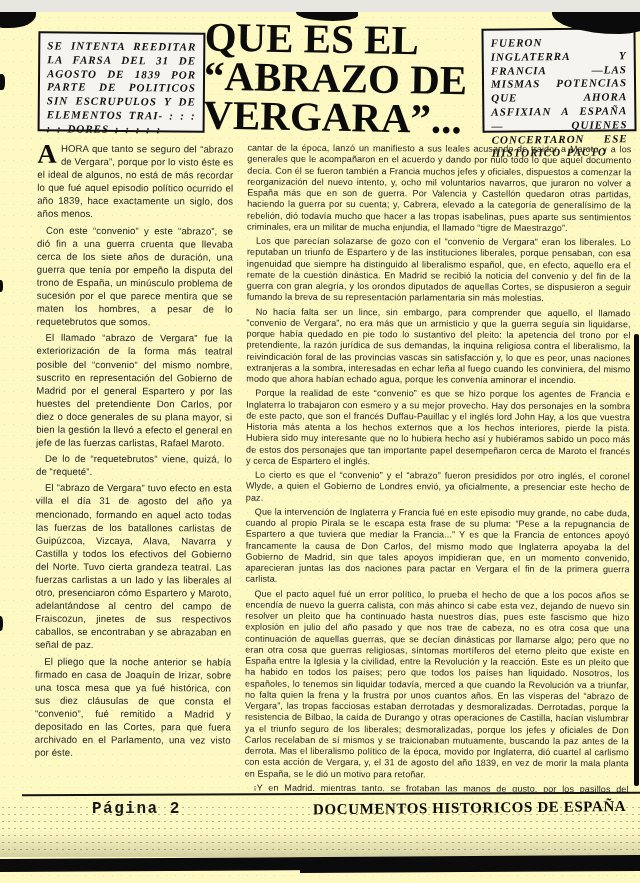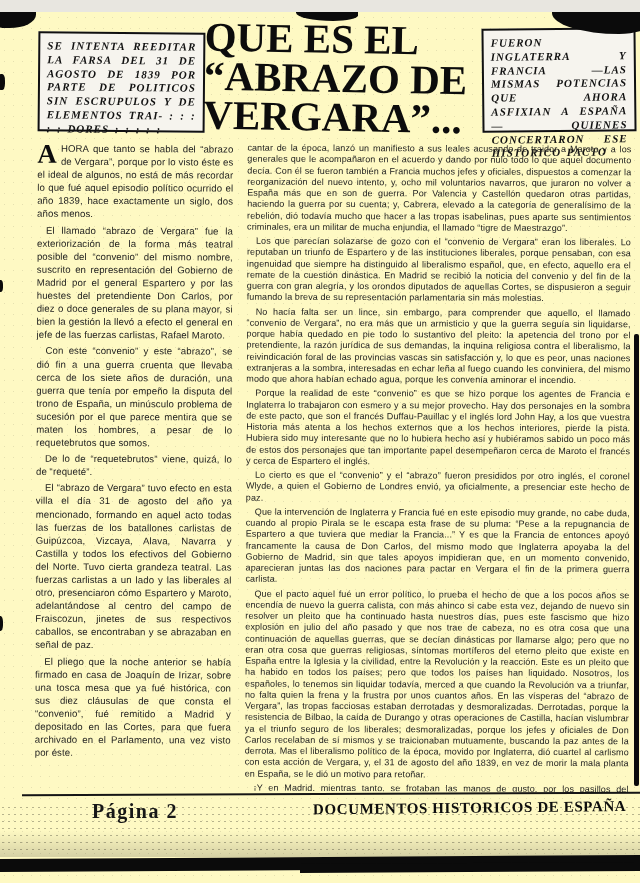--- a/index.html
+++ b/index.html
@@ -65,21 +65,21 @@
     font-size:27px;line-height:23px;padding:1px 4px 0 0;color:#0d0d0d;
   }
   
   .footer-rule{
     position:absolute;left:22px;right:0;top:781px;height:2px;background:#151515;
     transform:rotate(-0.25deg);
   }
   .footer{position:absolute;left:0;right:0;top:786px;height:22px;}
   .page-num{
     position:absolute;left:92px;top:2px;
-    font-family:Liberation Serif, serif;font-weight:bold;font-size:20px;
+    font-family:Liberation Mono, monospace;font-weight:bold;font-size:16px;
     letter-spacing:1.5px;color:#171717;
   }
   .pub{
     position:absolute;right:14px;top:0;
     font-family:"Liberation Serif",serif;font-weight:bold;font-size:15px;
     letter-spacing:0.6px;color:#0e0e0e;transform:rotate(-0.6deg);transform-origin:right center;
   }
 </style>
 </head>
 <body>
@@ -93,23 +93,23 @@
     <h1 class="headline">
       <span class="hl">QUE ES EL</span>
       <span class="hl">“ABRAZO DE</span>
       <span class="hl">VERGARA”...</span>
     </h1>
     <div class="kicker kicker-right">FUERON INGLATERRA Y FRANCIA —LAS MISMAS POTENCIAS QUE AHORA ASFIXIAN A ESPAÑA— QUIENES CONCERTARON ESE HISTORICO PACTO</div>
   </header>
 
   <main class="body">
     <section class="col col-left">
-      <p class="first"><span class="dropcap">A</span><span>HORA que tanto se habla del “abrazo de Vergara”, porque por lo visto éste es el ideal de algunos, no está de más recordar lo que fué aquel episodio político ocurrido el año 1839, hace exactamente un siglo, dos años menos.</span></p>
+      <p class="first"><span class="dropcap">A</span><span>HORA que tanto se seguro del “abrazo de Vergara”, porque por lo visto éste es el ideal de algunos, no está de más recordar lo que fué aquel episodio político ocurrido el año 1839, hace exactamente un siglo, dos años menos.</span></p>
+      <p>Con este “convenio” y este “abrazo”, se dió fin a una guerra cruenta que llevaba cerca de los siete años de duración, una guerra que tenía por empeño la disputa del trono de España, un minúsculo problema de sucesión por el que parece mentira que se maten los hombres, a pesar de lo requetebrutos que somos.</p>
       <p>El llamado “abrazo de Vergara” fue la exteriorización de la forma más teatral posible del “convenio” del mismo nombre, suscrito en representación del Gobierno de Madrid por el general Espartero y por las huestes del pretendiente Don Carlos, por diez o doce generales de su plana mayor, si bien la gestión la llevó a efecto el general en jefe de las fuerzas carlistas, Rafael Maroto.</p>
-      <p>Con este “convenio” y este “abrazo”, se dió fin a una guerra cruenta que llevaba cerca de los siete años de duración, una guerra que tenía por empeño la disputa del trono de España, un minúsculo problema de sucesión por el que parece mentira que se maten los hombres, a pesar de lo requetebrutos que somos.</p>
       <p>De lo de “requetebrutos” viene, quizá, lo de “requeté”.</p>
       <p>El “abrazo de Vergara” tuvo efecto en esta villa el día 31 de agosto del año ya mencionado, formando en aquel acto todas las fuerzas de los batallones carlistas de Guipúzcoa, Vizcaya, Alava, Navarra y Castilla y todos los efectivos del Gobierno del Norte. Tuvo cierta grandeza teatral. Las fuerzas carlistas a un lado y las liberales al otro, presenciaron cómo Espartero y Maroto, adelantándose al centro del campo de Fraiscozun, jinetes de sus respectivos caballos, se encontraban y se abrazaban en señal de paz.</p>
       <p>El pliego que la noche anterior se había firmado en casa de Joaquín de Irizar, sobre una tosca mesa que ya fué histórica, con sus diez cláusulas de que consta el “convenio”, fué remitido a Madrid y depositado en las Cortes, para que fuera archivado en el Parlamento, una vez visto por éste.</p>
 
     </section>
     <section class="col col-right">
       <p class="first">cantar de la época, lanzó un manifiesto a sus leales acusando de traidor a Maroto y a los generales que le acompañaron en el acuerdo y dando por nulo todo lo que aquel documento decía. Con él se fueron también a Francia muchos jefes y oficiales, dispuestos a comenzar la reorganización del nuevo intento, y, ocho mil voluntarios navarros, que juraron no volver a España más que en son de guerra. Por Valencia y Castellón quedaron otras partidas, haciendo la guerra por su cuenta; y, Cabrera, elevado a la categoría de generalísimo de la rebelión, dió todavía mucho que hacer a las tropas isabelinas, pues aparte sus sentimientos criminales, era un militar de mucha enjundia, el llamado “tigre de Maestrazgo”.</p>
       <p>Los que parecían solazarse de gozo con el “convenio de Vergara” eran los liberales. Lo reputaban un triunfo de Espartero y de las instituciones liberales, porque pensaban, con esa ingenuidad que siempre ha distinguido al liberalismo español, que, en efecto, aquello era el remate de la cuestión dinástica. En Madrid se recibió la noticia del convenio y del fin de la guerra con gran alegría, y los orondos diputados de aquellas Cortes, se dispusieron a seguir fumando la breva de su representación parlamentaria sin más molestias.</p>
       <p>No hacía falta ser un lince, sin embargo, para comprender que aquello, el llamado “convenio de Vergara”, no era más que un armisticio y que la guerra seguía sin liquidarse, porque había quedado en pie todo lo sustantivo del pleito: la apetencia del trono por el pretendiente, la razón jurídica de sus demandas, la inquina religiosa contra el liberalismo, la reivindicación foral de las provincias vascas sin satisfacción y, lo que es peor, unas naciones extranjeras a la sombra, interesadas en echar leña al fuego cuando les conviniera, del mismo modo que ahora habían echado agua, porque les convenía aminorar el incendio.</p>
       <p>Porque la realidad de este “convenio” es que se hizo porque los agentes de Francia e Inglaterra lo trabajaron con esmero y a su mejor provecho. Hay dos personajes en la sombra de este pacto, que son el francés Duffau-Pauillac y el inglés lord John Hay, a los que vuestra Historia más atenta a los hechos externos que a los hechos interiores, pierde la pista. Hubiera sido muy interesante que no lo hubiera hecho así y hubiéramos sabido un poco más de estos dos personajes que tan importante papel desempeñaron cerca de Maroto el francés y cerca de Espartero el inglés.</p>

